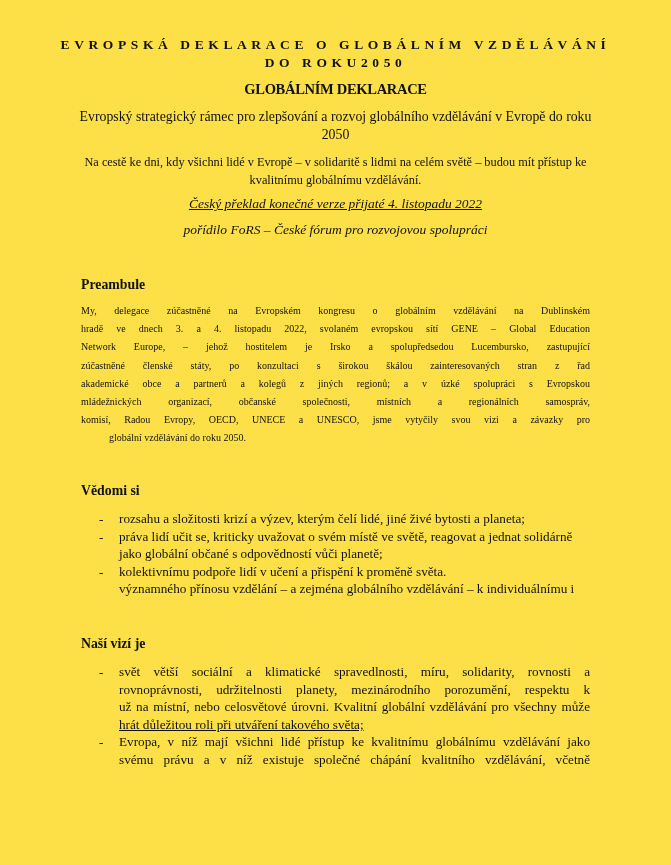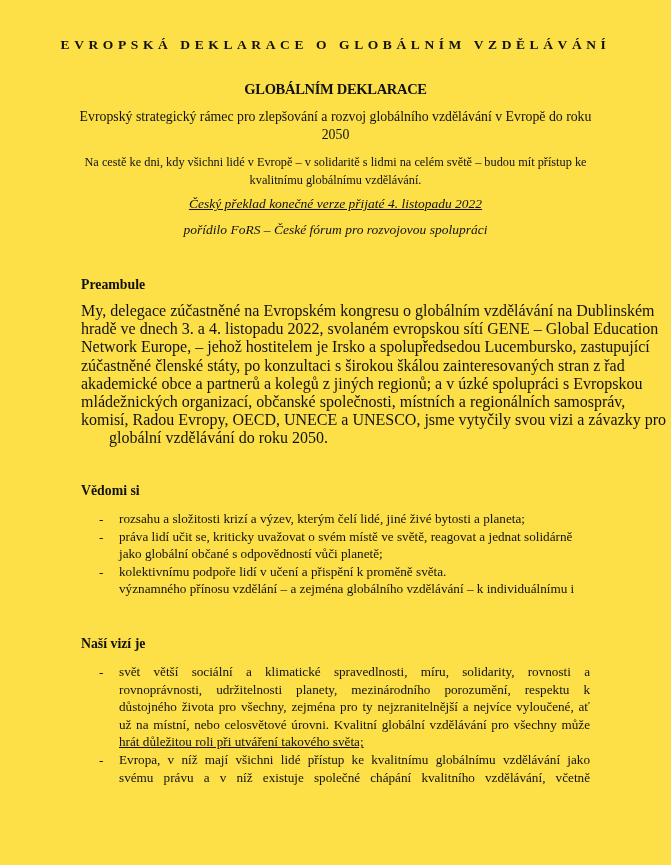--- a/index.html
+++ b/index.html
@@ -17,39 +17,40 @@
   .tagline { position: absolute; left: 70px; width: 531px; top: 154px; text-align: center;
              font-size: 12.3px; line-height: 17.5px; }
   .translation { position: absolute; left: 0; width: 671px; top: 196px; text-align: center;
                  font-style: italic; font-size: 13.5px; text-decoration: underline; }
   .author { position: absolute; left: 0; width: 671px; top: 222px; text-align: center;
             font-style: italic; font-size: 13.5px; }
   .heading { position: absolute; left: 81px; font-weight: bold; font-size: 13.8px; }
   .h-preamble { top: 277px; }
   .h-vedomi { top: 483px; }
   .h-vize { top: 636px; }
-  .para { position: absolute; left: 81px; width: 509px; font-size: 16px; line-height: 18.2px; }
+  .para { position: absolute; left: 81px; width: 509px; font-size: 10px; line-height: 18.2px; }
   .para .ln { display: block; white-space: nowrap; text-align: justify; text-align-last: justify; }
   .para .ln.last { text-align-last: left; margin-left: 28px; }
   .p-preamble { top: 302px; }
   .list { position: absolute; left: 81px; width: 509px; font-size: 13.2px; line-height: 17.6px; }
   .list .item { position: relative; padding-left: 38px; }
   .list .dash { position: absolute; left: 18px; top: 0; }
   .list .ln { display: block; white-space: nowrap; }
   .list.justify .ln { text-align: justify; text-align-last: justify; }
   .list.justify .ln.last { text-align-last: left; text-decoration: underline; }
   .l-vedomi { top: 510px; }
   .l-vize { top: 663px; }
 </style>
 </head>
 <body>
 
 <div class="page">
 
   <div class="title title1">EVROPSKÁ DEKLARACE O GLOBÁLNÍM VZDĚLÁVÁNÍ</div>
+  <div class="title title2">DO ROKU2050</div>
   <div class="subtitle">GLOBÁLNÍM DEKLARACE</div>
 
   <div class="framework">
     <div>Evropský strategický rámec pro zlepšování a rozvoj globálního vzdělávání v Evropě do roku</div>
     <div>2050</div>
   </div>
 
   <div class="tagline">
     <div>Na cestě ke dni, kdy všichni lidé v Evropě – v solidaritě s lidmi na celém světě – budou mít přístup ke</div>
     <div>kvalitnímu globálnímu vzdělávání.</div>
@@ -87,21 +88,20 @@
       <span class="ln">významného přínosu vzdělání – a zejména globálního vzdělávání – k individuálnímu i</span>
     </div>
   </div>
 
   <div class="heading h-vize">Naší vizí je</div>
   <div class="list justify l-vize">
     <div class="item">
       <span class="dash">-</span>
       <span class="ln">svět větší sociální a klimatické spravedlnosti, míru, solidarity, rovnosti a</span>
       <span class="ln">rovnoprávnosti, udržitelnosti planety, mezinárodního porozumění, respektu k</span>
-      <span class="ln">důstojného života pro všechny, zejména pro ty nejzranitelnější a nejvíce vyloučené, ať</span>
       <span class="ln">už na místní, nebo celosvětové úrovni. Kvalitní globální vzdělávání pro všechny může</span>
       <span class="ln last">hrát důležitou roli při utváření takového světa;</span>
     </div>
     <div class="item">
       <span class="dash">-</span>
       <span class="ln">Evropa, v níž mají všichni lidé přístup ke kvalitnímu globálnímu vzdělávání jako</span>
       <span class="ln">svému právu  a  v  níž  existuje  společné  chápání  kvalitního  vzdělávání,  včetně</span>
     </div>
   </div>
 

